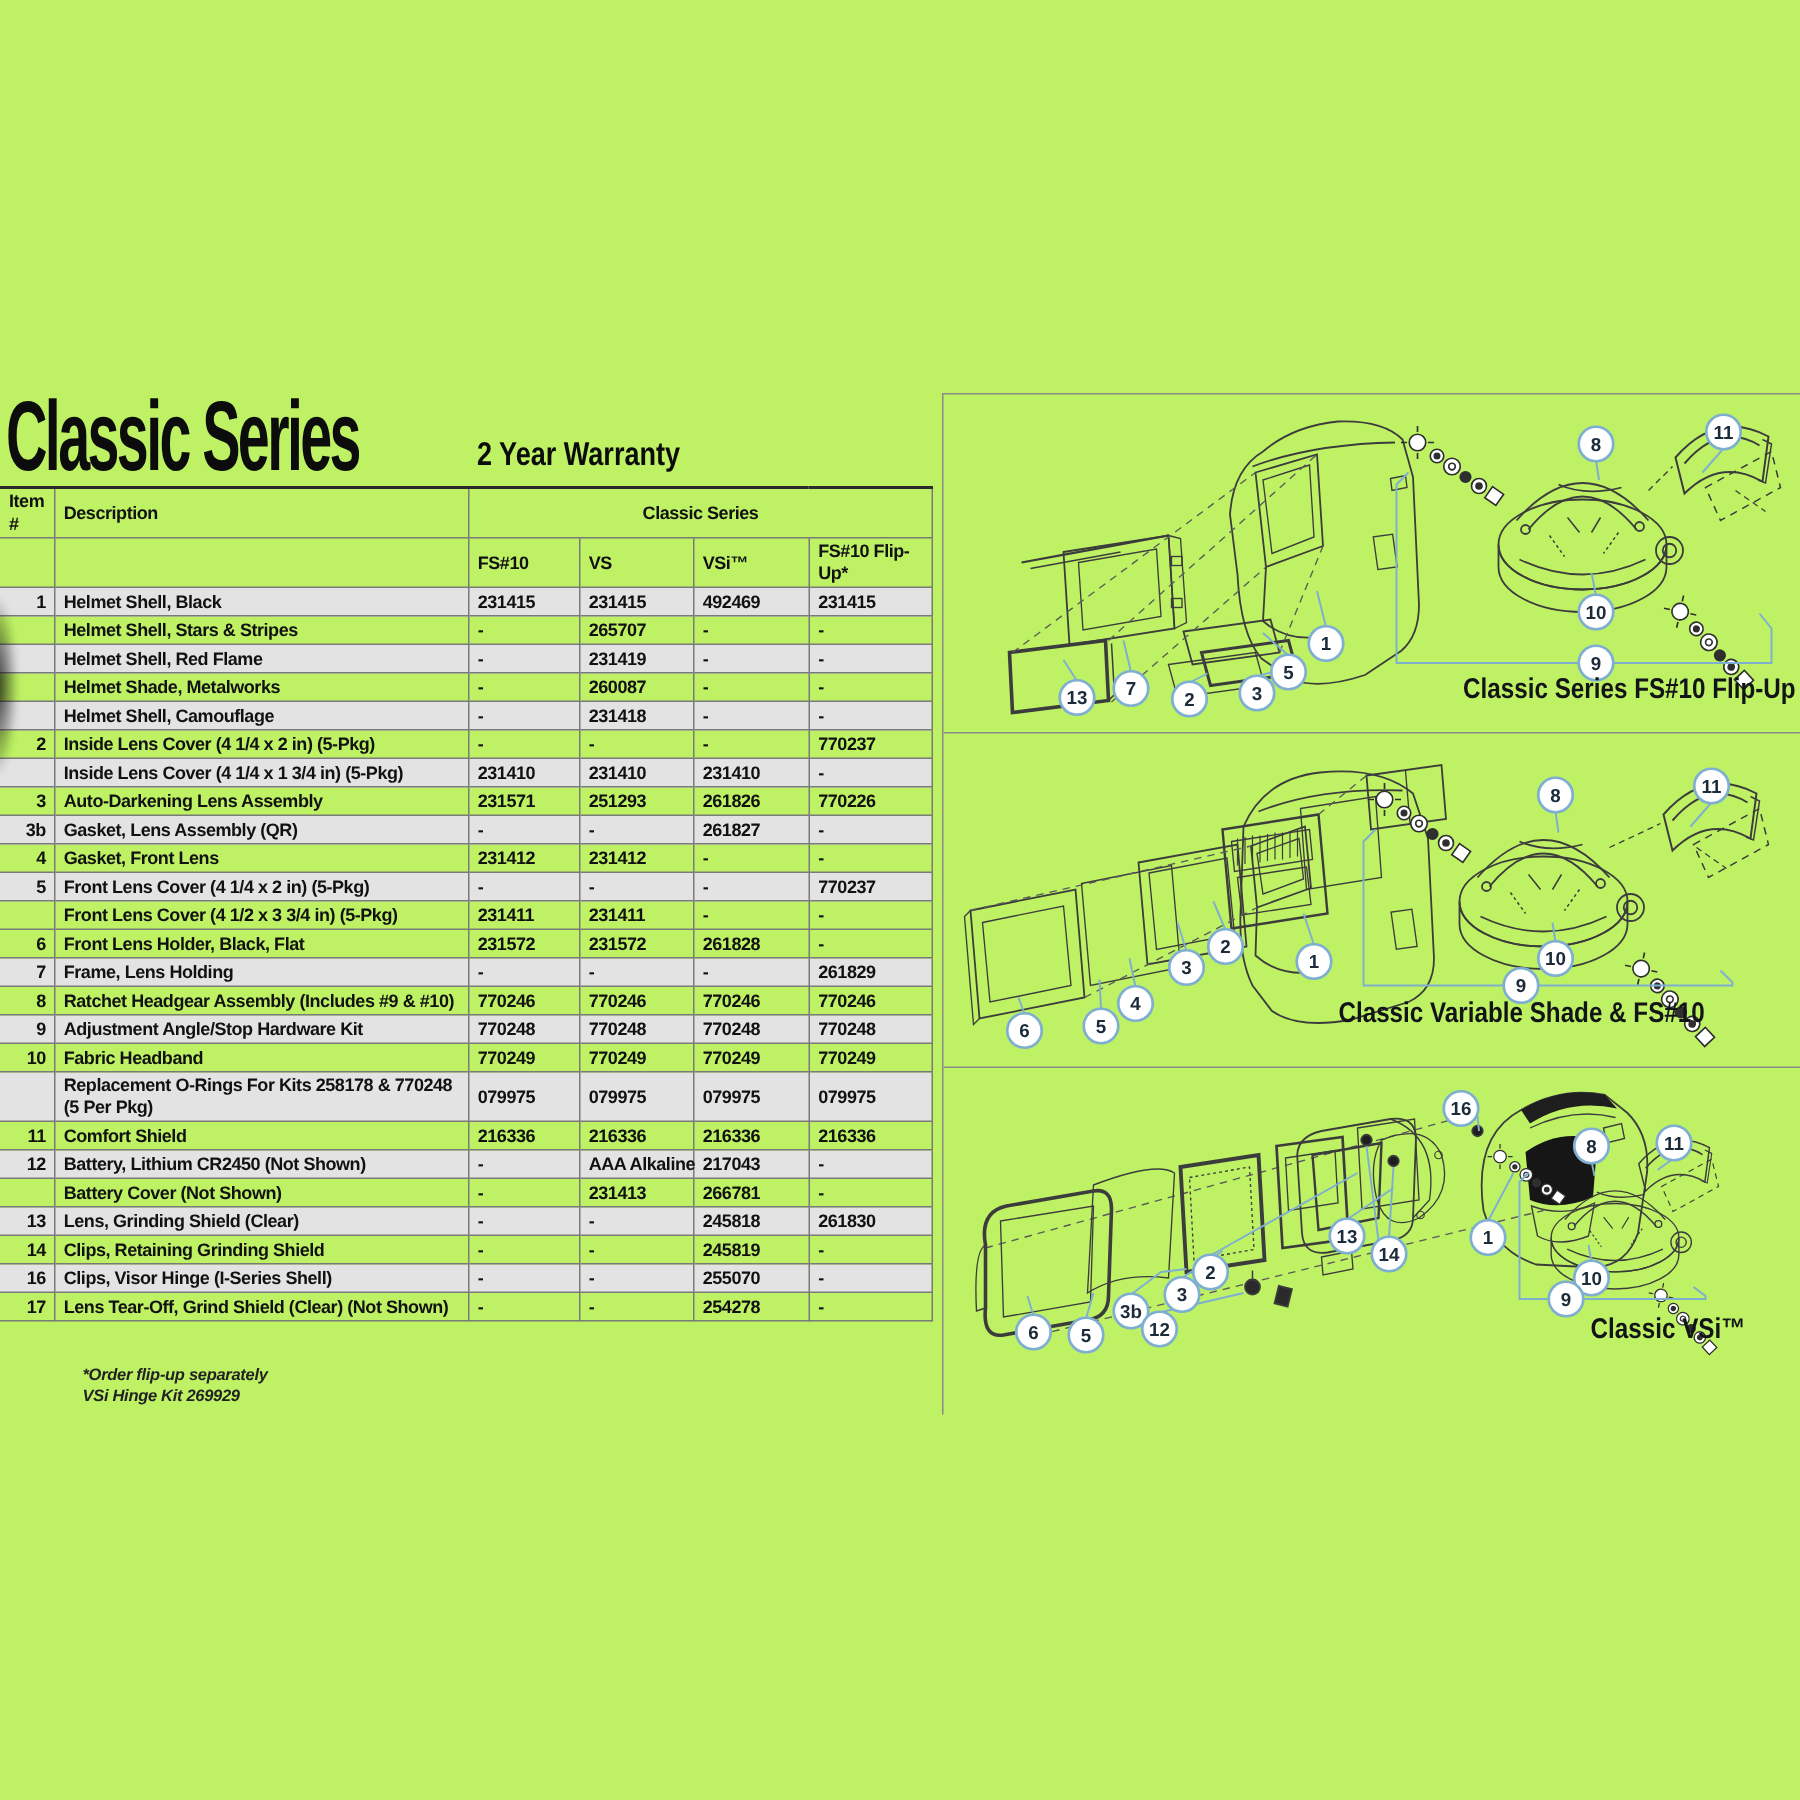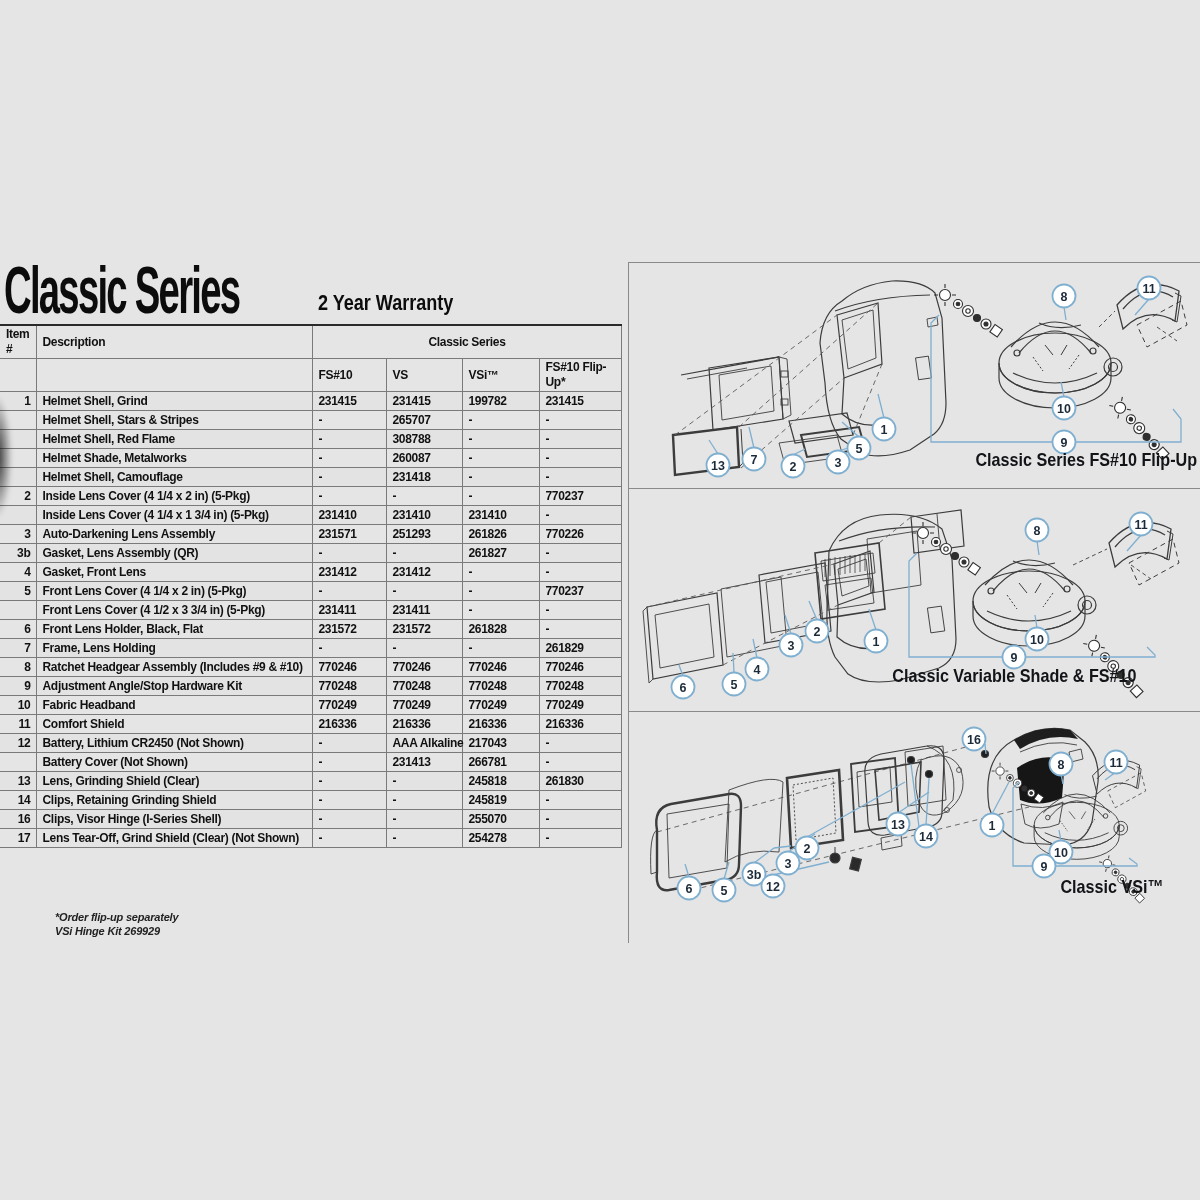--- a/index.html
+++ b/index.html
@@ -1,16 +1,16 @@
 <!DOCTYPE html>
 <html><head>
 <meta charset="utf-8">
 <style>
   html,body{margin:0;padding:0;background:#fff;}
-  #page{position:relative;width:1200px;height:1200px;background:#e5e5e5;overflow:hidden;
+  #page{position:relative;width:1200px;height:1200px;background:#bef264;overflow:hidden;
         font-family:"Liberation Sans",sans-serif;color:#111;}
   
   #title{position:absolute;left:4px;top:252px;font-size:66px;font-weight:900;
          letter-spacing:-3px;transform:scaleX(0.58);transform-origin:left top;white-space:nowrap;color:#0c0c0c;}
   #subtitle{position:absolute;left:318px;top:290px;font-size:22px;font-weight:900;
          transform:scaleX(0.82);transform-origin:left top;white-space:nowrap;color:#0c0c0c;}
   
   #tablewrap{position:absolute;left:0;top:324px;width:621px;}
   table{border-collapse:collapse;width:621px;table-layout:fixed;}
   col.c-item{width:36px}col.c-desc{width:276px}col.c-a{width:74px}col.c-b{width:76px}
@@ -76,39 +76,39 @@
           <th></th>
           <th>FS#10</th>
           <th>VS</th>
           <th>VSi™</th>
           <th>FS#10 Flip-Up*</th>
         </tr>
       </thead>
       <tbody>
           <tr class="alt">
             <td class="item">1</td>
-            <td>Helmet Shell, Grind</td>
+            <td>Helmet Shell, Black</td>
             <td class="num">231415</td>
             <td class="num">231415</td>
-            <td class="num">199782</td>
+            <td class="num">492469</td>
             <td class="num">231415</td>
           </tr>
           <tr>
             <td class="item"></td>
             <td>Helmet Shell, Stars &amp; Stripes</td>
             <td class="num">-</td>
             <td class="num">265707</td>
             <td class="num">-</td>
             <td class="num">-</td>
           </tr>
           <tr class="alt">
             <td class="item"></td>
             <td>Helmet Shell, Red Flame</td>
             <td class="num">-</td>
-            <td class="num">308788</td>
+            <td class="num">231419</td>
             <td class="num">-</td>
             <td class="num">-</td>
           </tr>
           <tr>
             <td class="item"></td>
             <td>Helmet Shade, Metalworks</td>
             <td class="num">-</td>
             <td class="num">260087</td>
             <td class="num">-</td>
             <td class="num">-</td>
@@ -209,20 +209,28 @@
             <td class="num">770248</td>
             <td class="num">770248</td>
           </tr>
           <tr>
             <td class="item">10</td>
             <td>Fabric Headband</td>
             <td class="num">770249</td>
             <td class="num">770249</td>
             <td class="num">770249</td>
             <td class="num">770249</td>
+          </tr>
+          <tr class="alt">
+            <td class="item"></td>
+            <td>Replacement O-Rings For Kits 258178 &amp; 770248 (5 Per Pkg)</td>
+            <td class="num">079975</td>
+            <td class="num">079975</td>
+            <td class="num">079975</td>
+            <td class="num">079975</td>
           </tr>
           <tr>
             <td class="item">11</td>
             <td>Comfort Shield</td>
             <td class="num">216336</td>
             <td class="num">216336</td>
             <td class="num">216336</td>
             <td class="num">216336</td>
           </tr>
           <tr class="alt">

